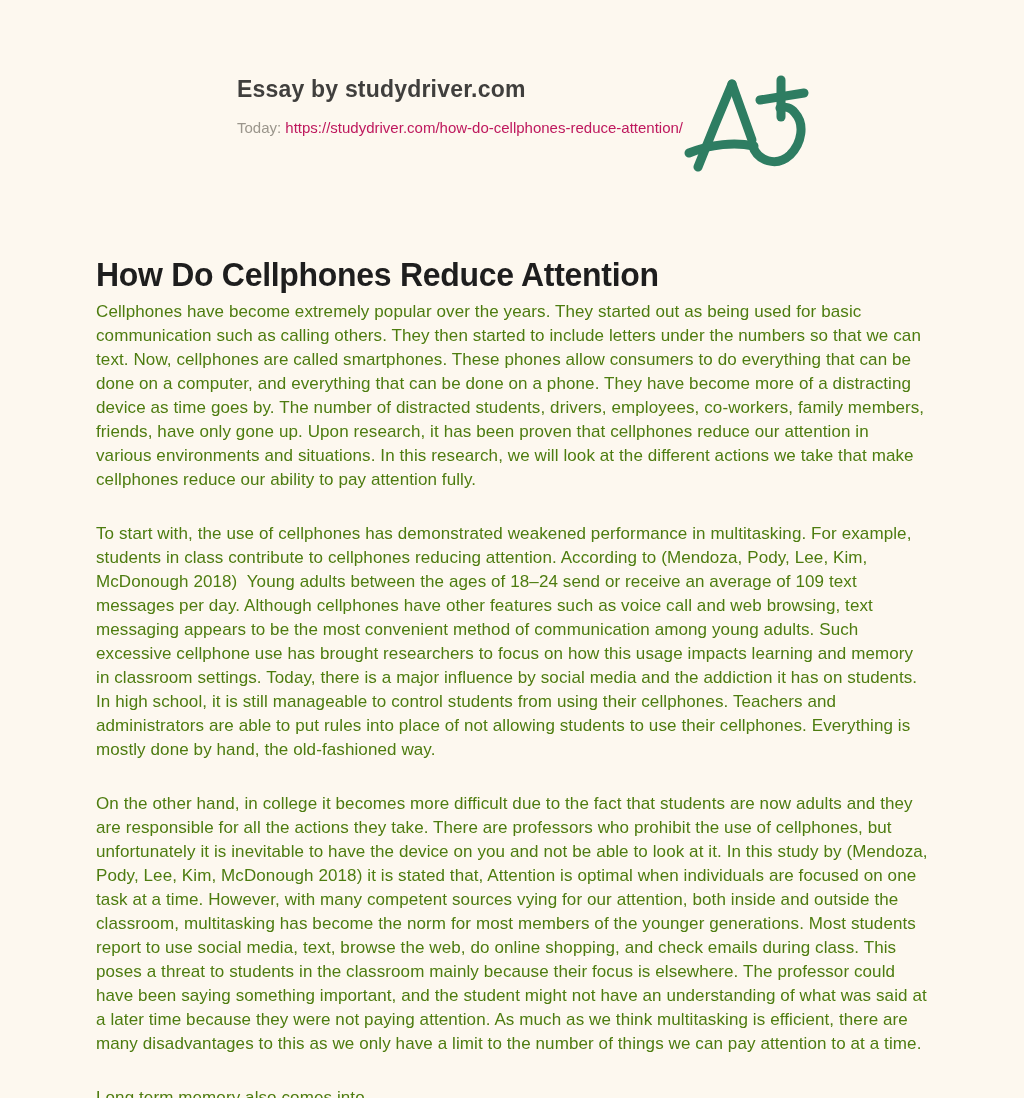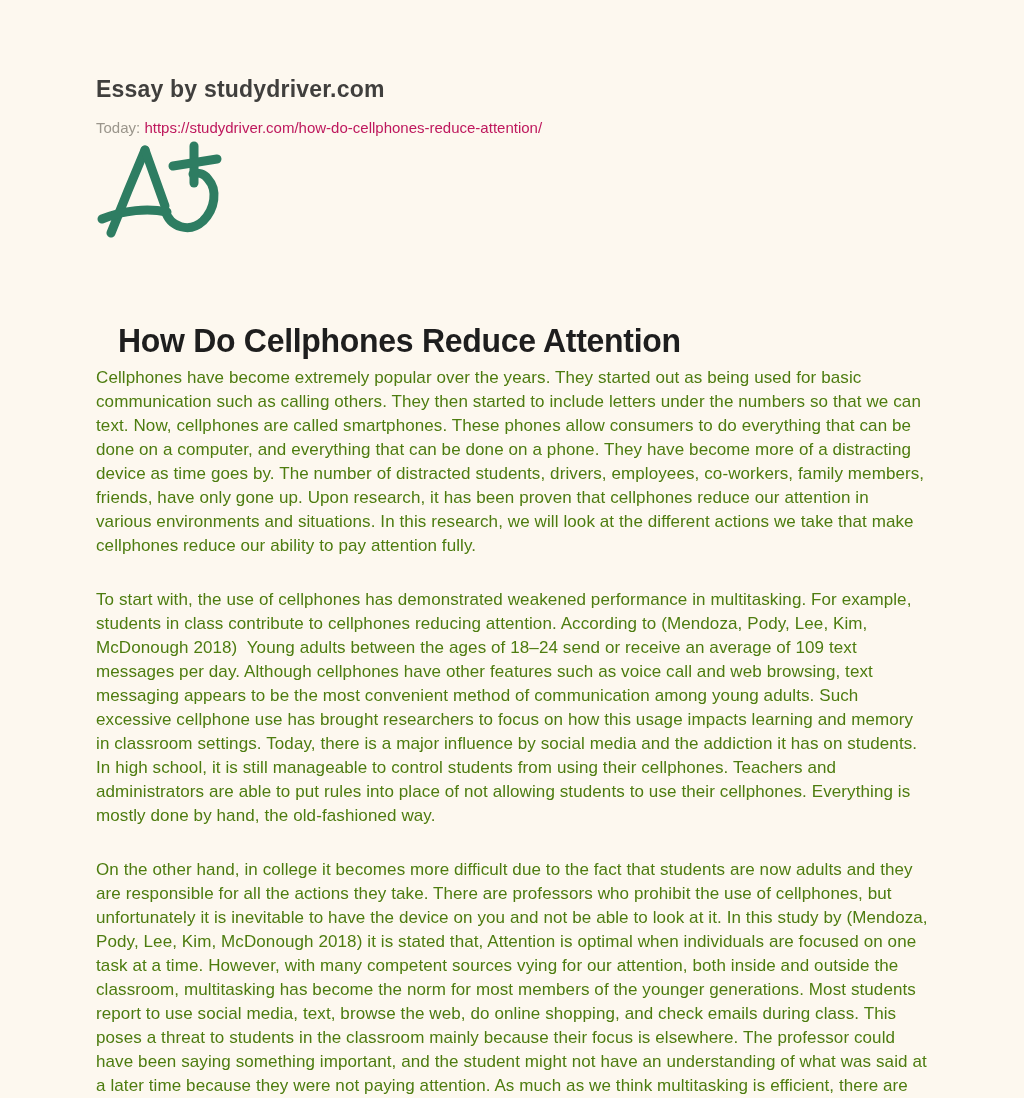--- a/index.html
+++ b/index.html
@@ -13,21 +13,20 @@
     height: 1098px;
     background: #FDF8EF;
     overflow: hidden;
     box-sizing: border-box;
   }
   .header {
     display: flex;
     justify-content: center;
     align-items: flex-start;
     padding: 70px 70px 0 96px;
-    flex-direction: column;
   }
   .byline {
     font-size: 23px;
     font-weight: 700;
     color: #403F3D;
     letter-spacing: 0.2px;
     margin: 6px 0 16px 0;
   }
   .source-line {
     font-size: 15px;
@@ -50,21 +49,21 @@
   .essay-title {
     display: inline-block;
     font-size: 34px;
     font-weight: 700;
     color: #1E1E1E;
     letter-spacing: -0.3px;
     transform: scaleX(0.94);
     transform-origin: left center;
     margin: 102px 0 26px 0;
   }
-  .essay-title-row { line-height: 0; margin-left: 22px; }
+  .essay-title-row { line-height: 0; }
   .para {
     font-size: 17px;
     line-height: 24px;
     color: #4d7c0f;
     margin: 0 0 30px 0;
     white-space: pre-wrap;
     letter-spacing: 0.1px;
   }
 </style>
 </head>

